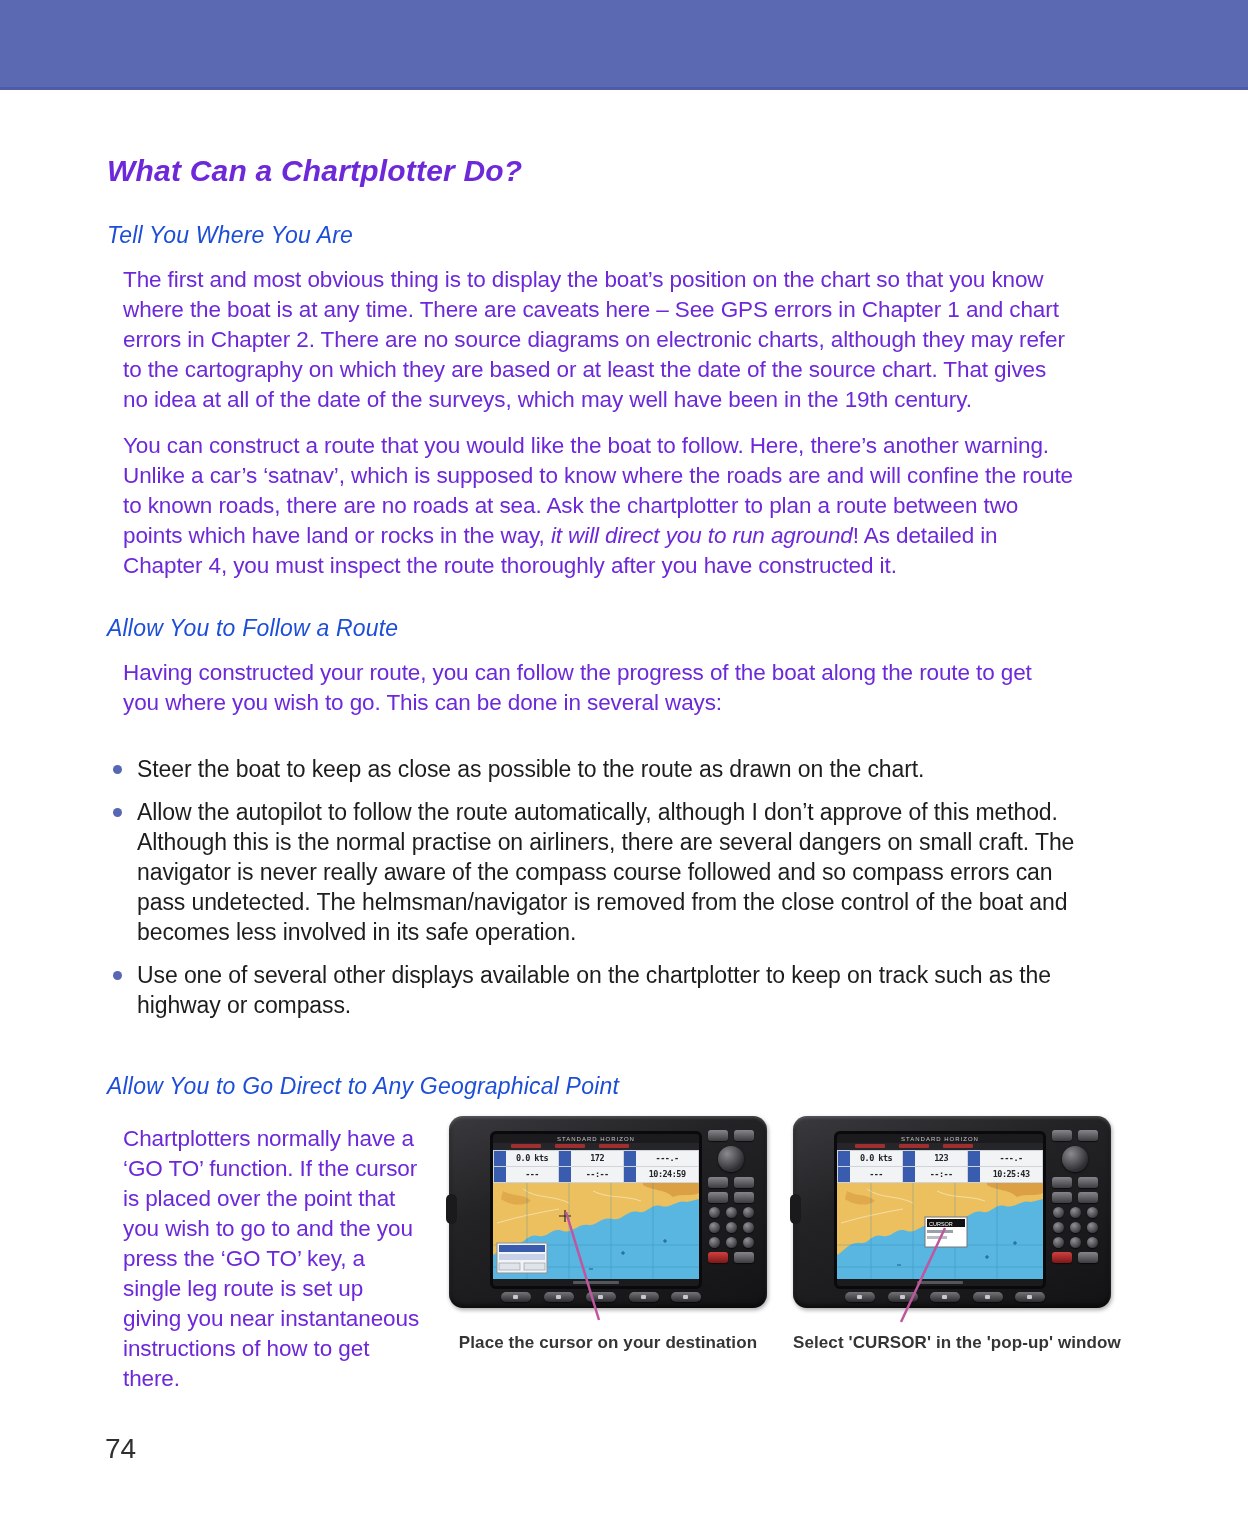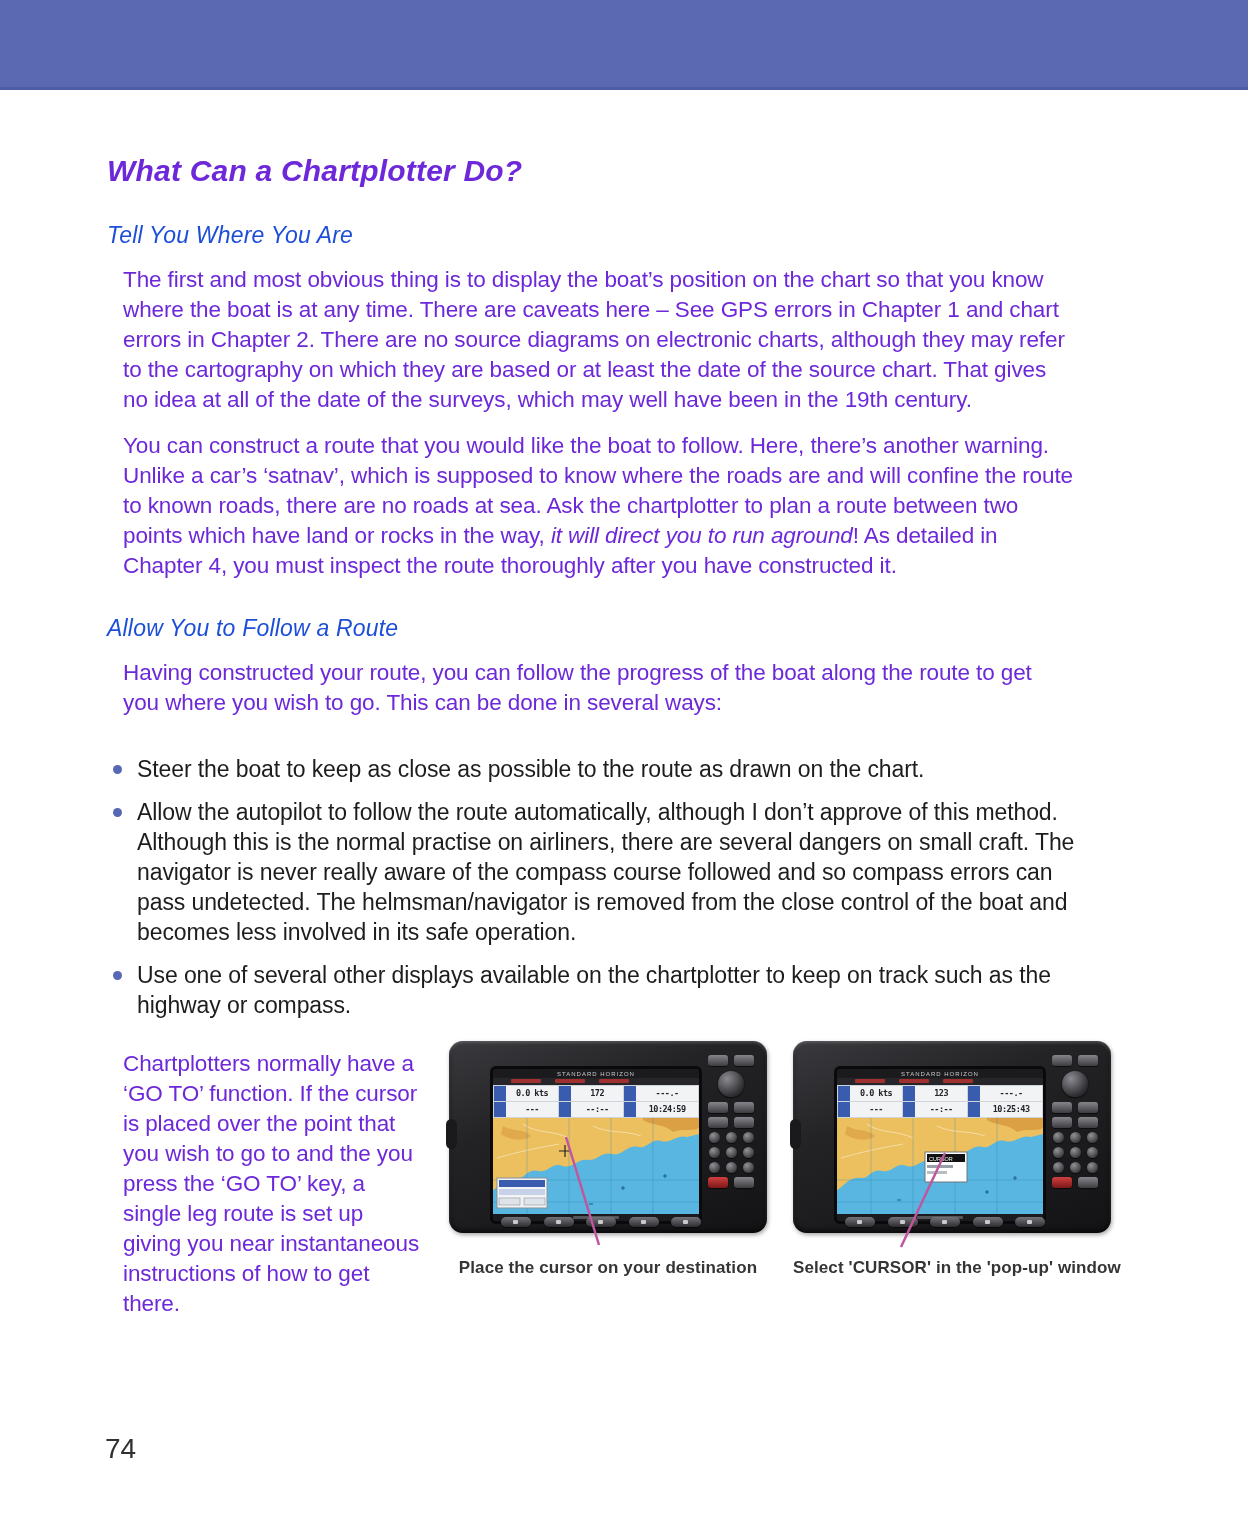--- a/index.html
+++ b/index.html
@@ -39,21 +39,21 @@
   .figure{position:relative;width:318px;}
 
   
   .device{
     position:relative;width:318px;height:192px;border-radius:14px;
     background:linear-gradient(160deg,#3a3a3e 0%,#232326 35%,#131315 100%);
     box-shadow:inset 0 2px 3px rgba(255,255,255,.18), inset 0 -3px 5px rgba(0,0,0,.6), 1px 2px 4px rgba(0,0,0,.35);
   }
   .mount{position:absolute;left:-3px;top:78px;width:11px;height:30px;border-radius:6px;background:#1a1a1c;}
   .screen{
-    position:absolute;left:44px;top:28px;width:206px;height:152px;
+    position:absolute;left:44px;top:18px;width:206px;height:152px;
     background:#0e0e10;border-radius:3px;box-shadow:0 0 0 3px #0a0a0c;
     overflow:hidden;display:flex;flex-direction:column;
   }
   .screen-head{
     height:10px;background:#1b1b1e;display:flex;align-items:center;justify-content:center;
   }
   .brand{font-size:6px;line-height:6px;color:#c9c9cf;letter-spacing:1px;white-space:nowrap;}
   .screen-tabs{height:7px;background:#26262a;display:flex;gap:14px;align-items:center;padding:0 18px;}
   .screen-tabs span{display:block;width:30px;height:4px;background:#a03030;border-radius:1px;}
   .databar{
@@ -129,20 +129,21 @@
 
     <h2 class="subhead">Allow You to Follow a Route</h2>
     <p class="body">Having constructed your route, you can follow the progress of the boat along the route to get you where you wish to go. This can be done in several ways:</p>
 
     <ul class="bullets">
       <li>Steer the boat to keep as close as possible to the route as drawn on the chart.</li>
       <li>Allow the autopilot to follow the route automatically, although I don’t approve of this method. Although this is the normal practise on airliners, there are several dangers on small craft. The navigator is never really aware of the compass course followed and so compass errors can pass undetected. The helmsman/navigator is removed from the close control of the boat and becomes less involved in its safe operation.</li>
       <li>Use one of several other displays available on the chartplotter to keep on track such as the highway or compass.</li>
     </ul>
 
+    <h2 class="subhead goto">Allow You to Go Direct to Any Geographical Point</h2>
 
     <div class="bottom-row">
       <div class="left-col">
         <p class="body">Chartplotters normally have a ‘GO TO’ function. If the cursor is placed over the point that you wish to go to and the you press the ‘GO TO’ key, a single leg route is set up giving you near instantaneous instructions of how to get there.</p>
       </div>
 
       <div class="figures">
 
         <div class="figure">
           <div class="device">

